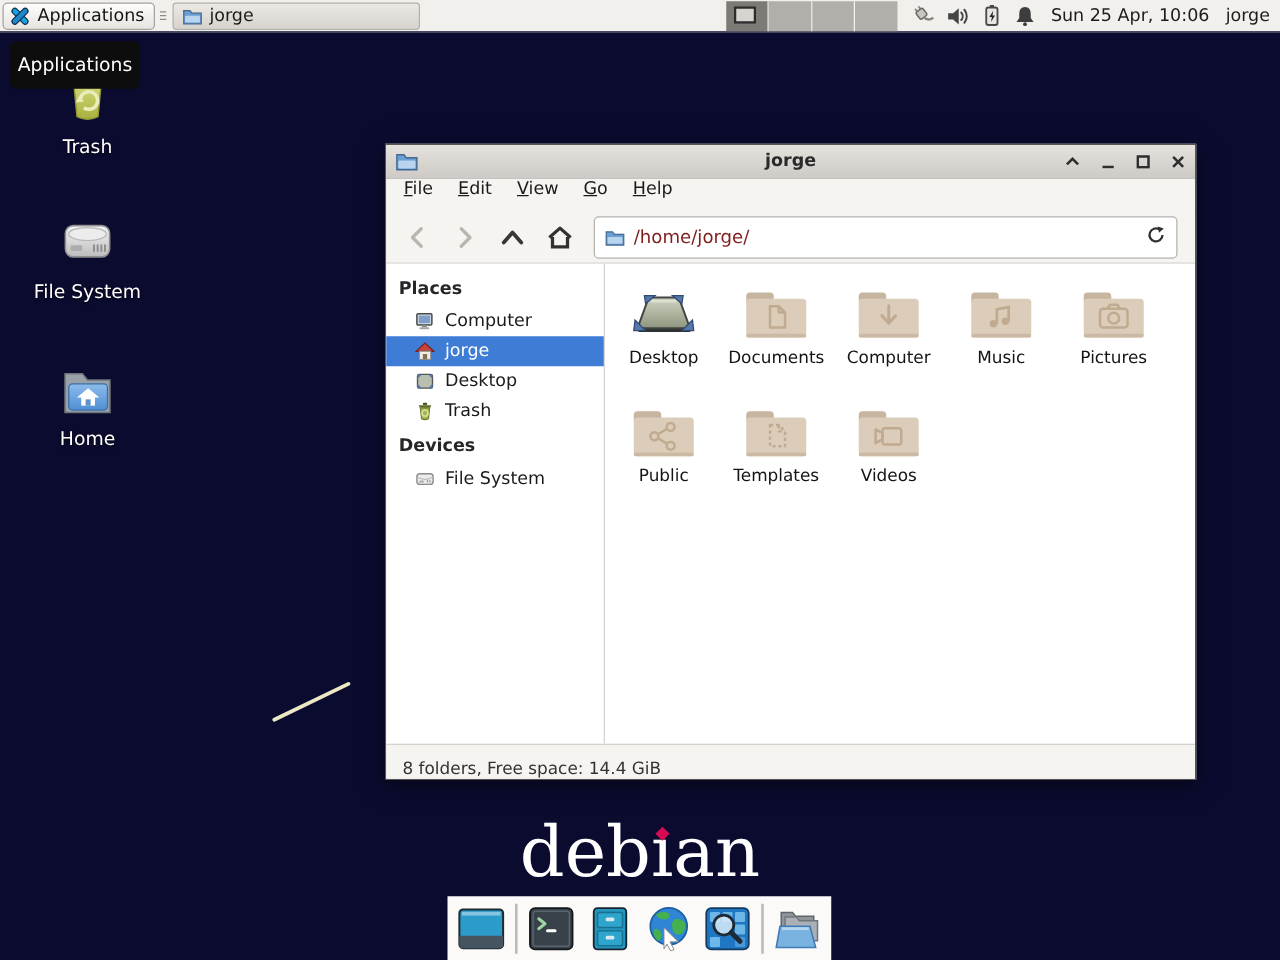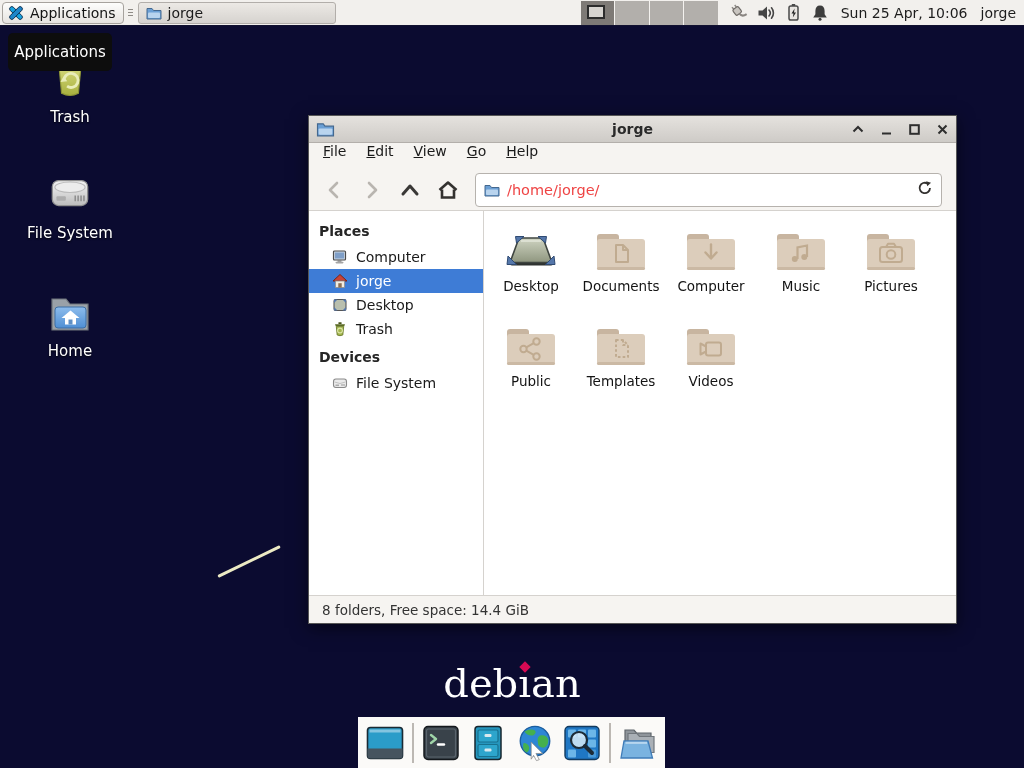--- a/index.html
+++ b/index.html
@@ -55,37 +55,37 @@
   .titlebar .w-title { position:absolute; left:0; right:0; text-align:center; font-size:14px;
                        font-weight:bold; color:#2a2a2a; }
   .w-btns { margin-left:auto; display:flex; gap:14px; z-index:2; }
   .w-btn { width:14px; height:14px; display:flex; align-items:center; justify-content:center; }
   .menubar { height:26px; background:#f6f4f1; display:flex; align-items:flex-start; gap:20px; padding:0 14px;
              font-size:14px; color:#1a1a1a; }
   .toolbar { height:42px; background:#f6f4f1; border-bottom:1px solid #d5d2ce; display:flex;
              align-items:center; gap:16px; padding:0 14px; }
   .tool-btn { width:22px; height:22px; display:flex; align-items:center; justify-content:center; }
   .pathbar { flex:1; height:29px; background:#fff; border:1px solid #b6b2ad; border-radius:4px;
-             display:flex; align-items:center; gap:7px; padding:16px 8px; font-size:14.5px; color:#ef4444; }
+             display:flex; align-items:center; gap:7px; padding:16px 8px; font-size:14.5px; color:#7f1d1d; }
   .pathbar .reload { margin-left:auto; }
   .win-body { flex:1; display:flex; min-height:0; }
   .sidebar { width:175px; background:#fff; border-right:1px solid #d5d2ce; padding-top:4px; }
   .side-h { font-weight:bold; font-size:14px; color:#262626; padding:8px 10px 6px 10px; }
   .side-item { display:flex; align-items:flex-end; gap:8px; padding:4px 8px 4px 23px; font-size:14px; color:#1a1a1a; }
   .side-item svg { flex:0 0 auto; }
   .side-item.selected { background:#3e7cd6; color:#fff; }
   .main { flex:1; background:#fff; overflow:hidden; }
   .files { display:grid; grid-template-columns:repeat(5,90px); grid-auto-rows:95px; padding:15px 0 0 2px; }
   .file { display:flex; flex-direction:column; align-items:center; gap:4px; font-size:13.5px; color:#141414; }
   .statusbar { height:28px; background:#f6f4f1; border-top:1px solid #d5d2ce; display:flex;
-               align-items:center; padding-left:13px; font-size:13.5px; color:#333; }
+               align-items:flex-end; padding-left:13px; font-size:13.5px; color:#333; }
 
   
   #logo { position:absolute; left:412px; top:656px; width:200px; height:54px; display:flex;
-          align-items:center; justify-content:center; color:#fff; font-size:40px;
+          align-items:center; justify-content:center; color:#fff; font-size:56px;
           font-family:"DejaVu Serif","Liberation Serif",serif; letter-spacing:0; }
   #logo .part { line-height:54px; }
   #logo .logo-i { position:relative; display:inline-block; }
   #logo .logo-i::after { content:""; position:absolute; left:50%; top:7px; width:8px; height:8px;
                          background:#d70a53; transform:translateX(-50%) rotate(45deg); }
 
   
   #dock { position:absolute; left:358px; top:717px; width:307px; height:51px; background:#fbfaf8;
           display:flex; align-items:center; justify-content:space-between; padding:0 7px; }
   .dock-item { width:40px; height:40px; display:flex; align-items:center; justify-content:center; }

